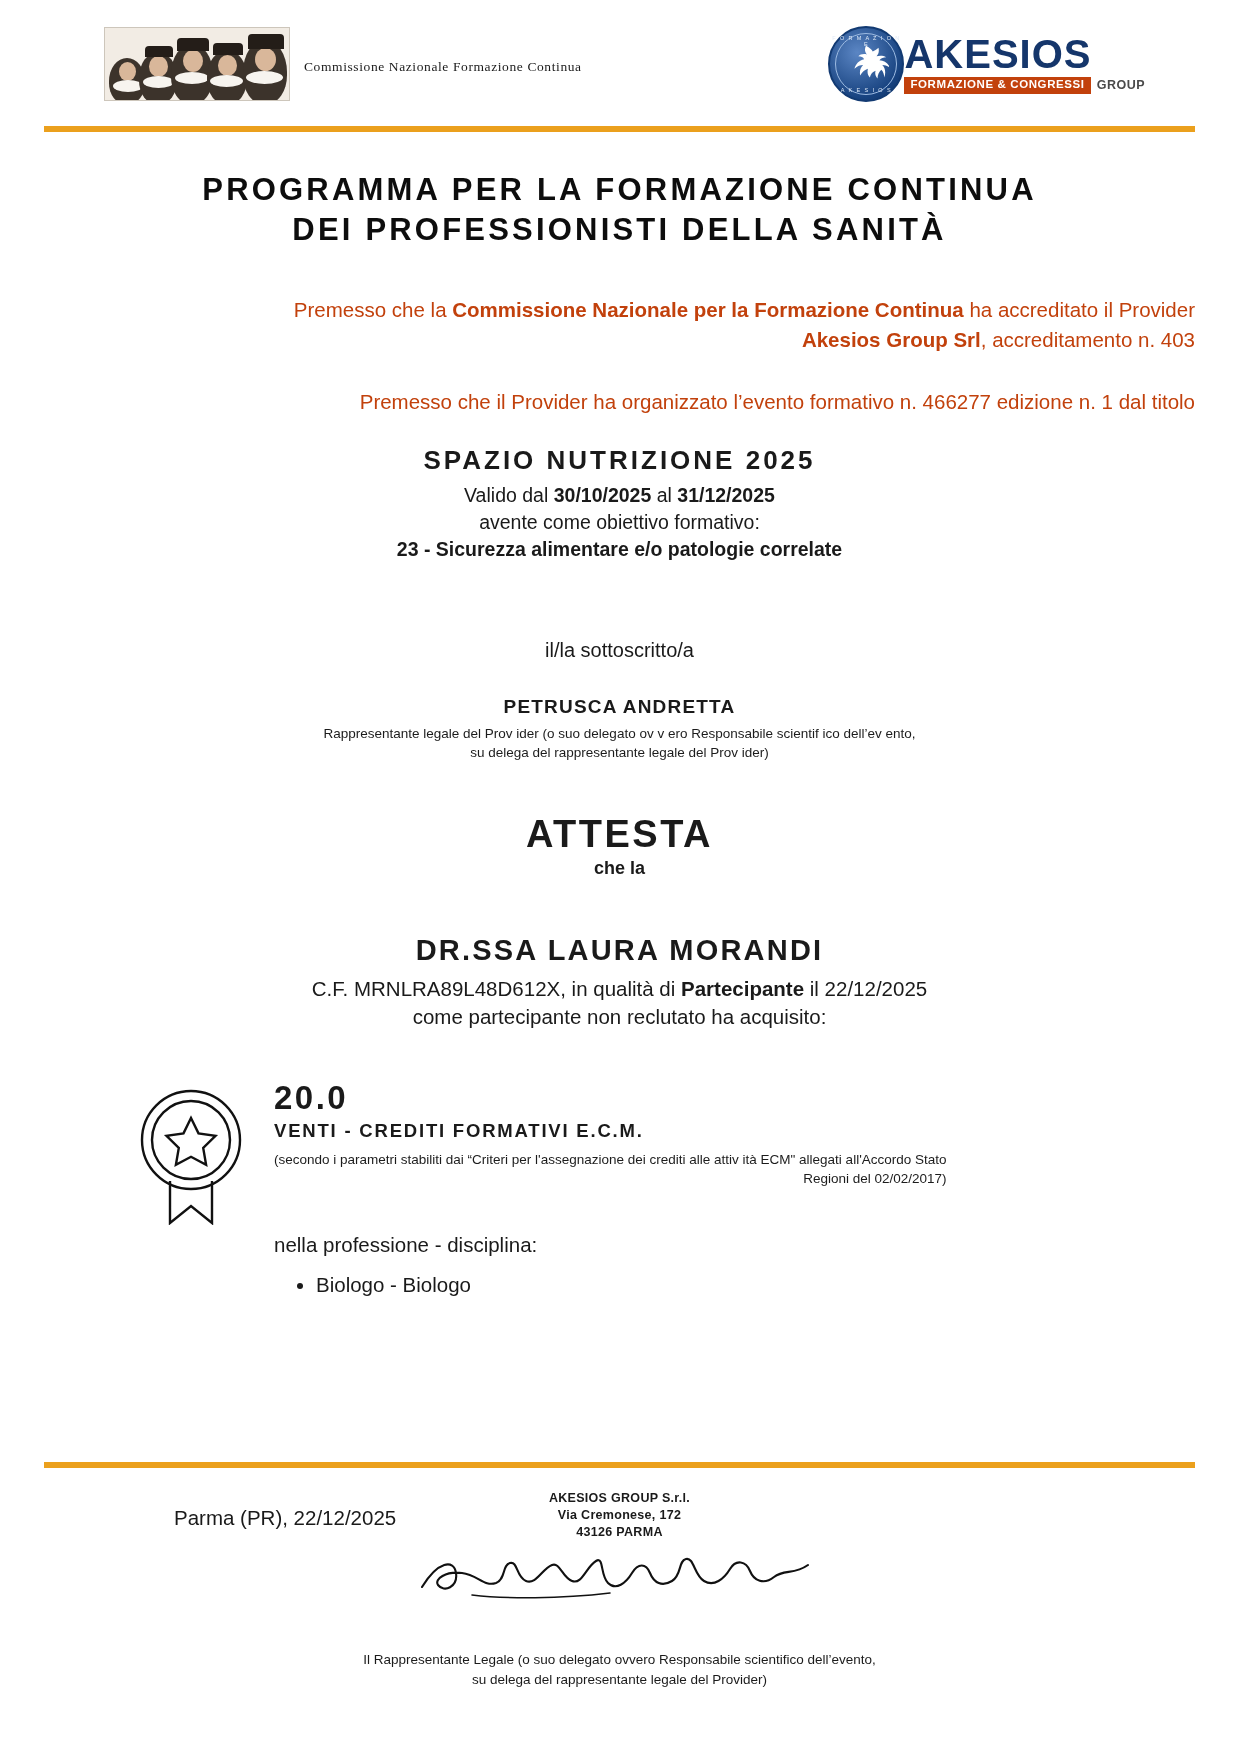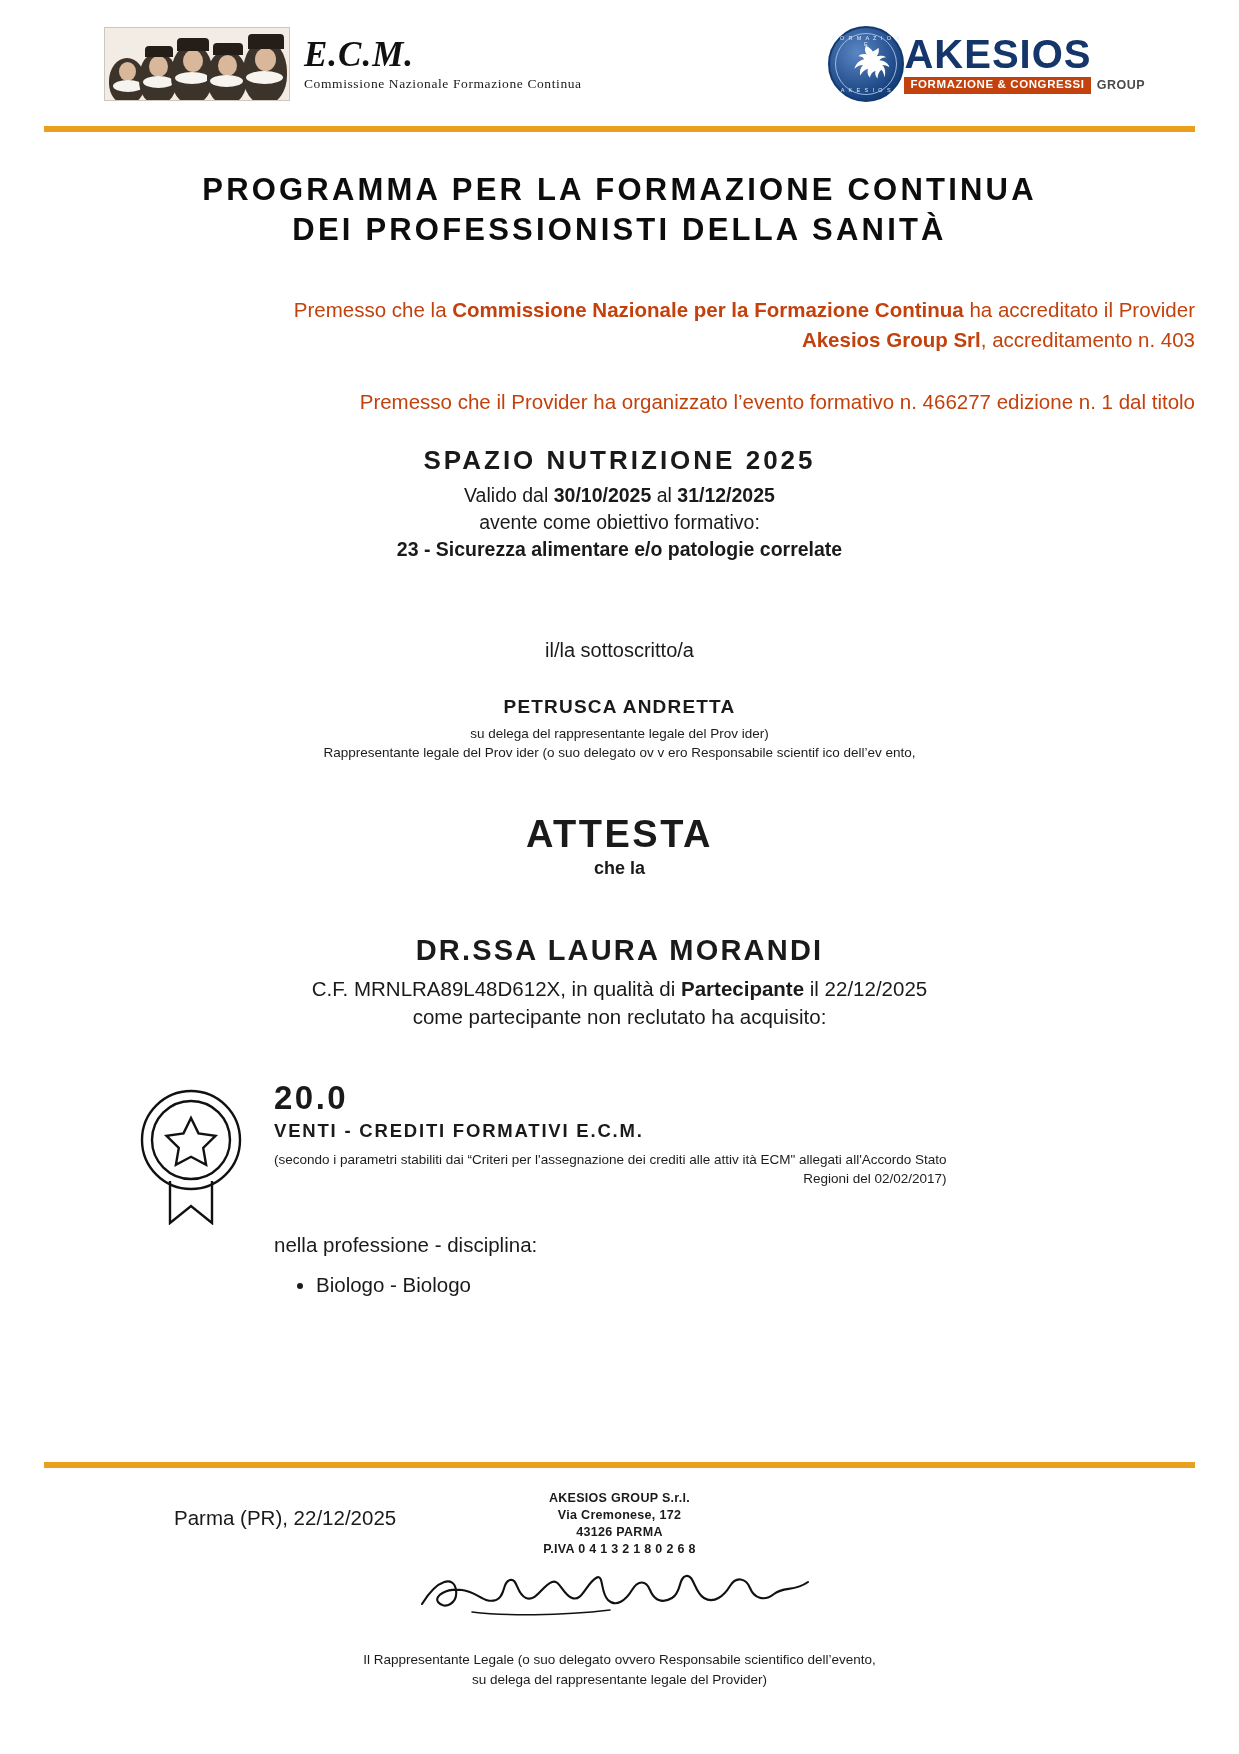--- a/index.html
+++ b/index.html
@@ -369,21 +369,20 @@
         <div class="face" style="left:113px; top:27px; width:19px; height:21px;"></div>
         <div class="hat" style="left:108px; top:15px; width:30px; height:12px;"></div>
         <div class="collar" style="left:105px; top:47px; width:33px; height:12px;"></div>
 
         <div class="fig" style="left:138px; top:12px; width:44px; height:64px;"></div>
         <div class="face" style="left:150px; top:20px; width:21px; height:23px;"></div>
         <div class="hat" style="left:143px; top:6px; width:36px; height:15px;"></div>
         <div class="collar" style="left:141px; top:43px; width:37px; height:13px;"></div>
       </div>
       <div class="ecm-text">
-        <div class="ecm-title">E.C.M.</div>
         <div class="ecm-sub">Commissione Nazionale Formazione Continua</div>
       </div>
     </div>
 
     <div class="akesios-block">
       <div class="akesios-seal">
         <div class="ring"></div>
         <div class="seal-top">F O R M A Z I O N E</div>
         <div class="seal-bot">A K E S I O S</div>
         <svg class="bird" viewBox="0 0 48 48">
@@ -421,22 +420,22 @@
   <div class="event-title">SPAZIO NUTRIZIONE 2025</div>
   <div class="event-dates">
     <span>Valido dal </span><b>30/10/2025</b><span> al </span><b>31/12/2025</b>
   </div>
   <div class="event-obj-label">avente come obiettivo formativo:</div>
   <div class="event-obj">23 - Sicurezza alimentare e/o patologie correlate</div>
 
   <div class="undersigned-label">il/la sottoscritto/a</div>
   <div class="undersigned-name">PETRUSCA ANDRETTA</div>
   <div class="undersigned-role">
+    <div>Rappresentante legale del Prov ider (o suo delegato ov v ero Responsabile scientif ico dell’ev ento,</div>
     <div>su delega del rappresentante legale del Prov ider)</div>
-    <div>Rappresentante legale del Prov ider (o suo delegato ov v ero Responsabile scientif ico dell’ev ento,</div>
   </div>
 
   <div class="attesta">ATTESTA</div>
   <div class="attesta-sub">che la</div>
 
   <div class="recipient">DR.SSA LAURA MORANDI</div>
   <div class="recipient-meta">
     <span>C.F. MRNLRA89L48D612X, in qualità di </span><b>Partecipante</b><span> il 22/12/2025</span>
   </div>
   <div class="recipient-note">come partecipante non reclutato ha acquisito:</div>
@@ -467,21 +466,20 @@
   </div>
 
   <div class="footer">
     <div class="footer-place">Parma (PR), 22/12/2025</div>
 
     <div class="sign-block">
       <div class="company">
         <div>AKESIOS GROUP S.r.l.</div>
         <div>Via Cremonese, 172</div>
         <div>43126 PARMA</div>
-        <div>P.IVA 0 4 1 3 2 1 8 0 2 6 8</div>
       </div>
       <svg class="signature" viewBox="0 0 420 62">
         <path d="M12 44 C28 18, 44 16, 46 30 C48 44, 34 50, 28 42 C24 36, 36 28, 52 30 C68 32, 74 44, 86 40 C96 36, 92 22, 100 20 C108 18, 106 34, 116 38 C126 42, 132 26, 142 22 C150 19, 152 34, 162 38 C172 42, 176 24, 186 18 C194 13, 190 32, 198 40 C206 48, 216 40, 222 30 C228 20, 236 20, 240 30 C244 40, 252 44, 262 38 C272 32, 268 18, 276 16 C284 14, 284 32, 294 38 C304 44, 314 36, 320 26 C326 16, 336 18, 340 28 C344 38, 354 42, 364 34 C374 26, 384 32, 398 22" fill="none" stroke="currentColor" stroke-width="2.1" stroke-linecap="round"></path>
         <path d="M62 52 C96 56, 150 56, 200 50" fill="none" stroke="currentColor" stroke-width="1.6" stroke-linecap="round"></path>
       </svg>
     </div>
 
     <div class="footer-caption">
       <div>Il Rappresentante Legale (o suo delegato ovvero Responsabile scientifico dell’evento,</div>
       <div>su delega del rappresentante legale del Provider)</div>

